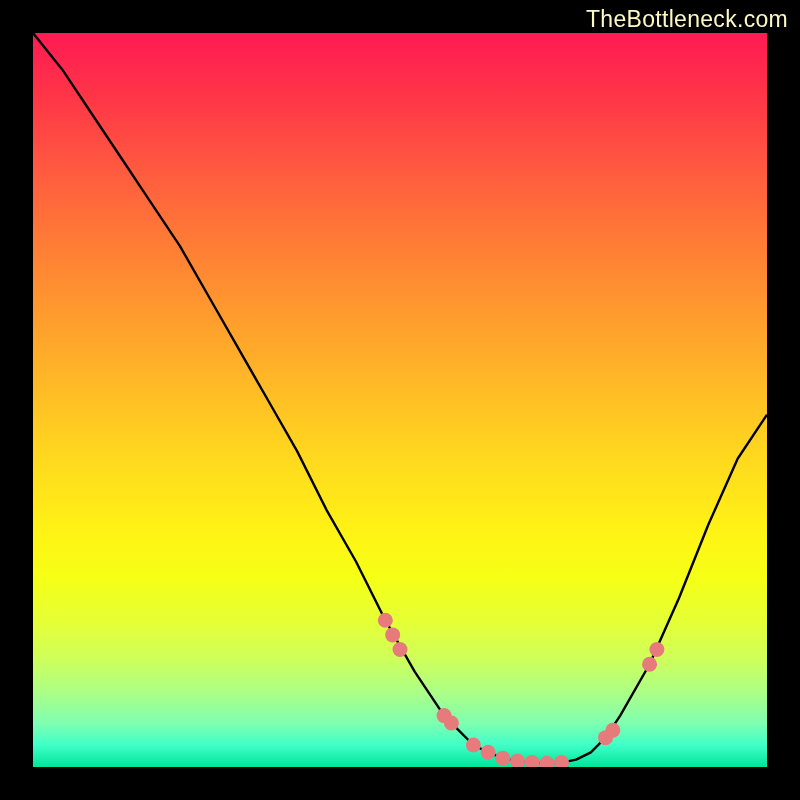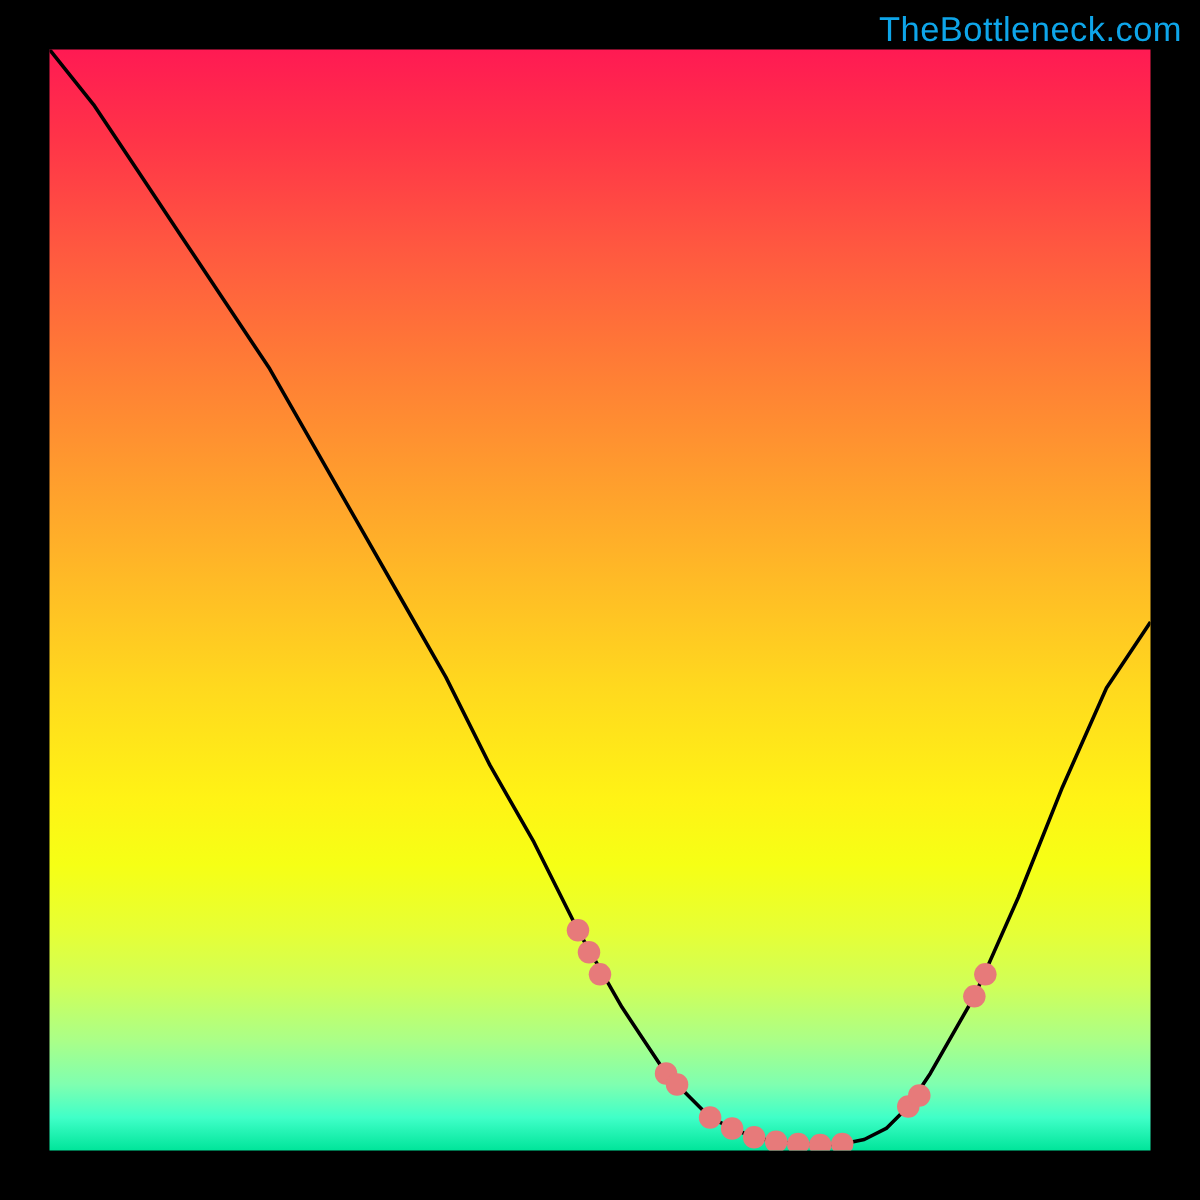--- a/index.html
+++ b/index.html
@@ -39,21 +39,21 @@
     top: 33px;
     width: 734px;
     height: 734px;
   }
   .watermark {
     position: absolute;
     top: 6px;
     right: 12px;
     font-family: Arial, Helvetica, sans-serif;
     font-size: 23px;
-    color: #0ea5e9;
+    color: #fef9c3;
     letter-spacing: 0.3px;
   }
 </style>
 </head>
 <body>
 
 <div class="frame">
   <div class="plot-area"></div>
 
   <svg class="svg-layer" viewBox="0 0 734 734">

